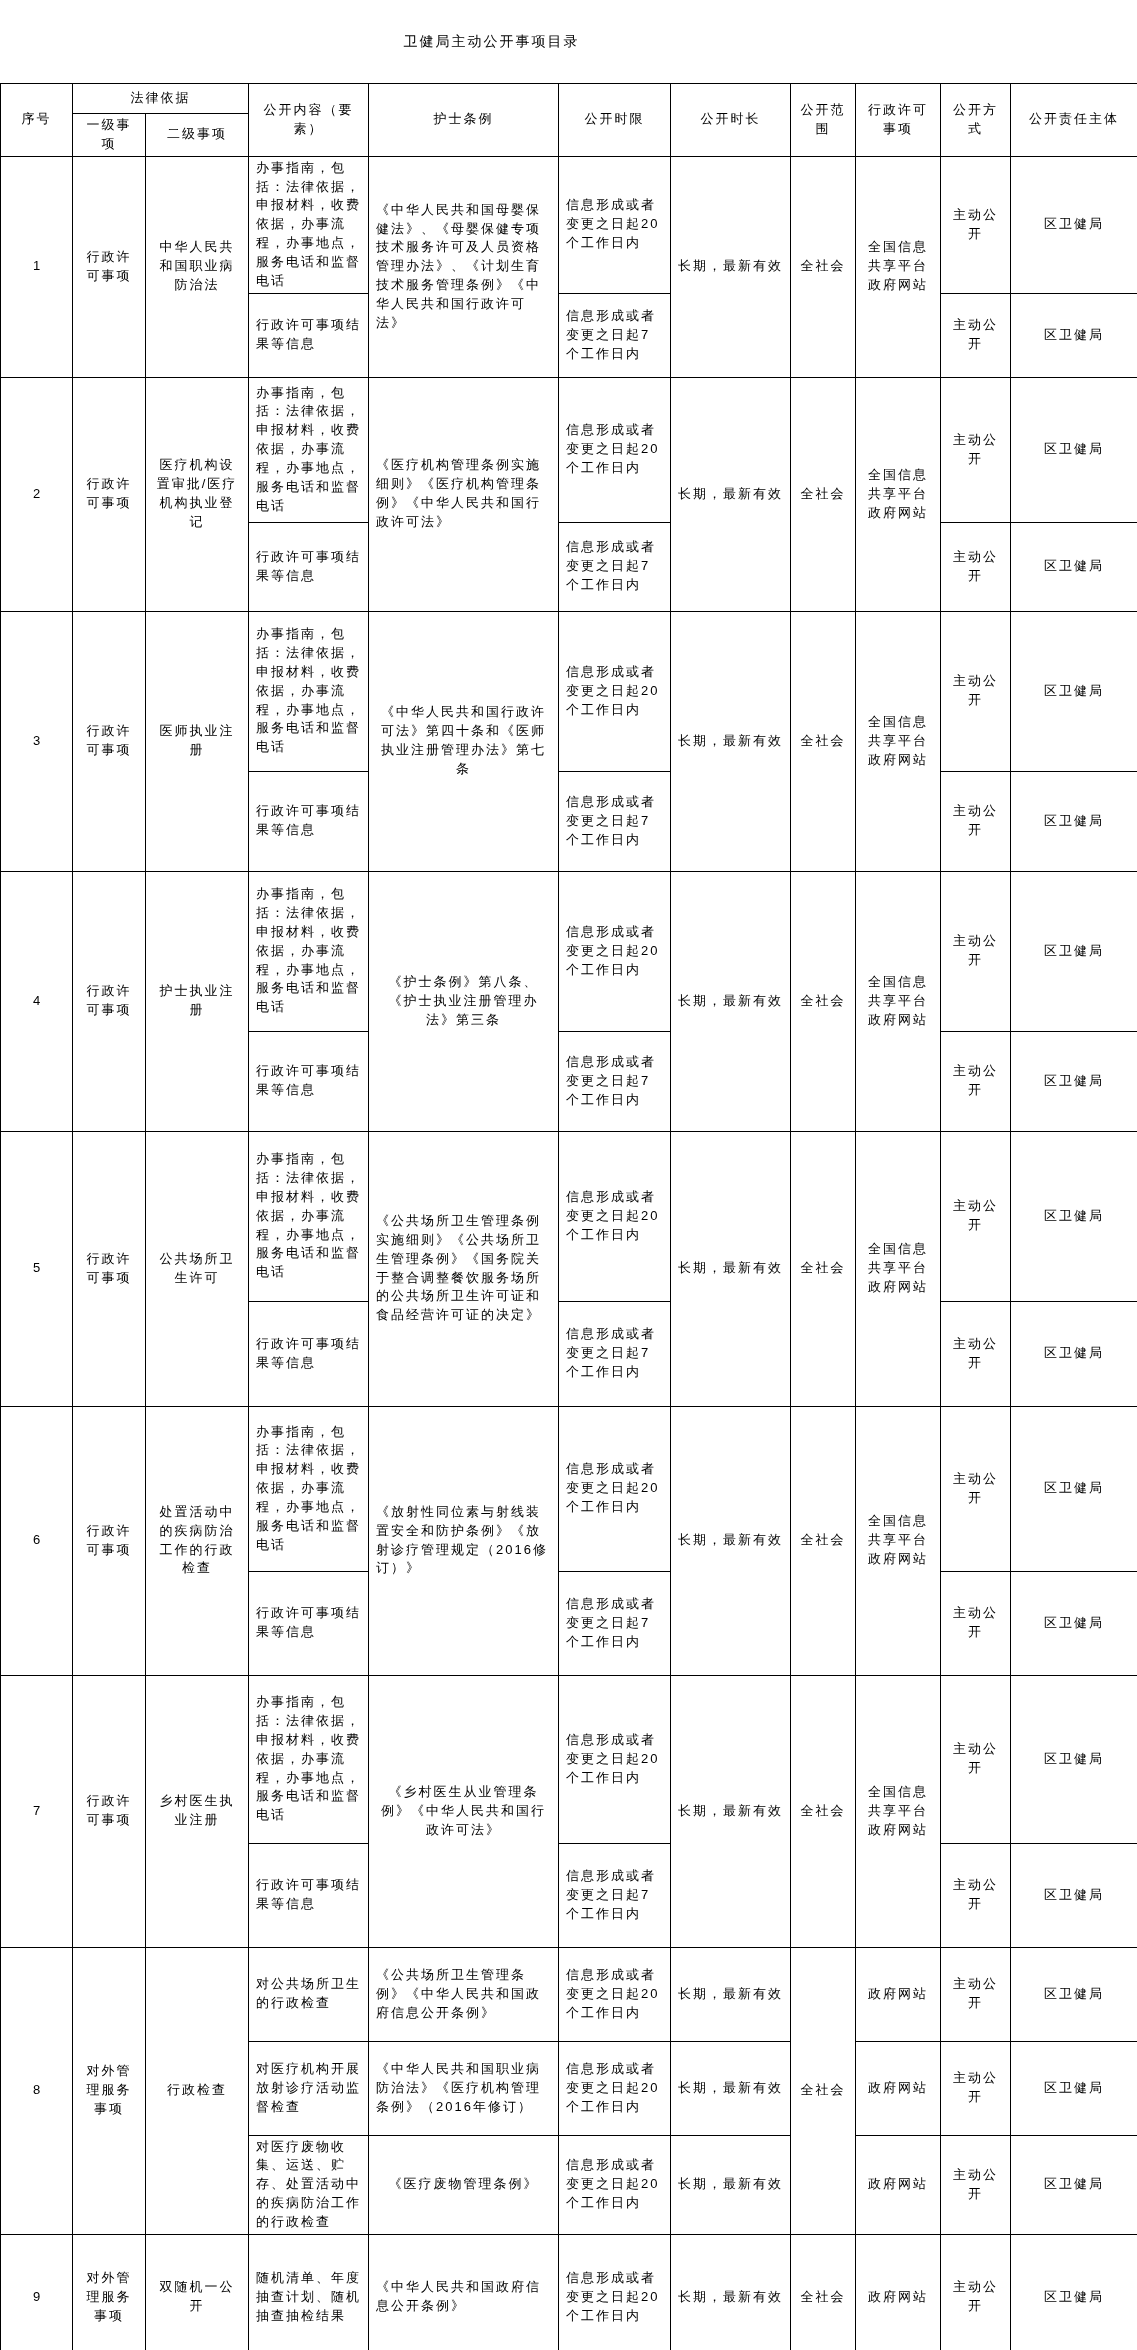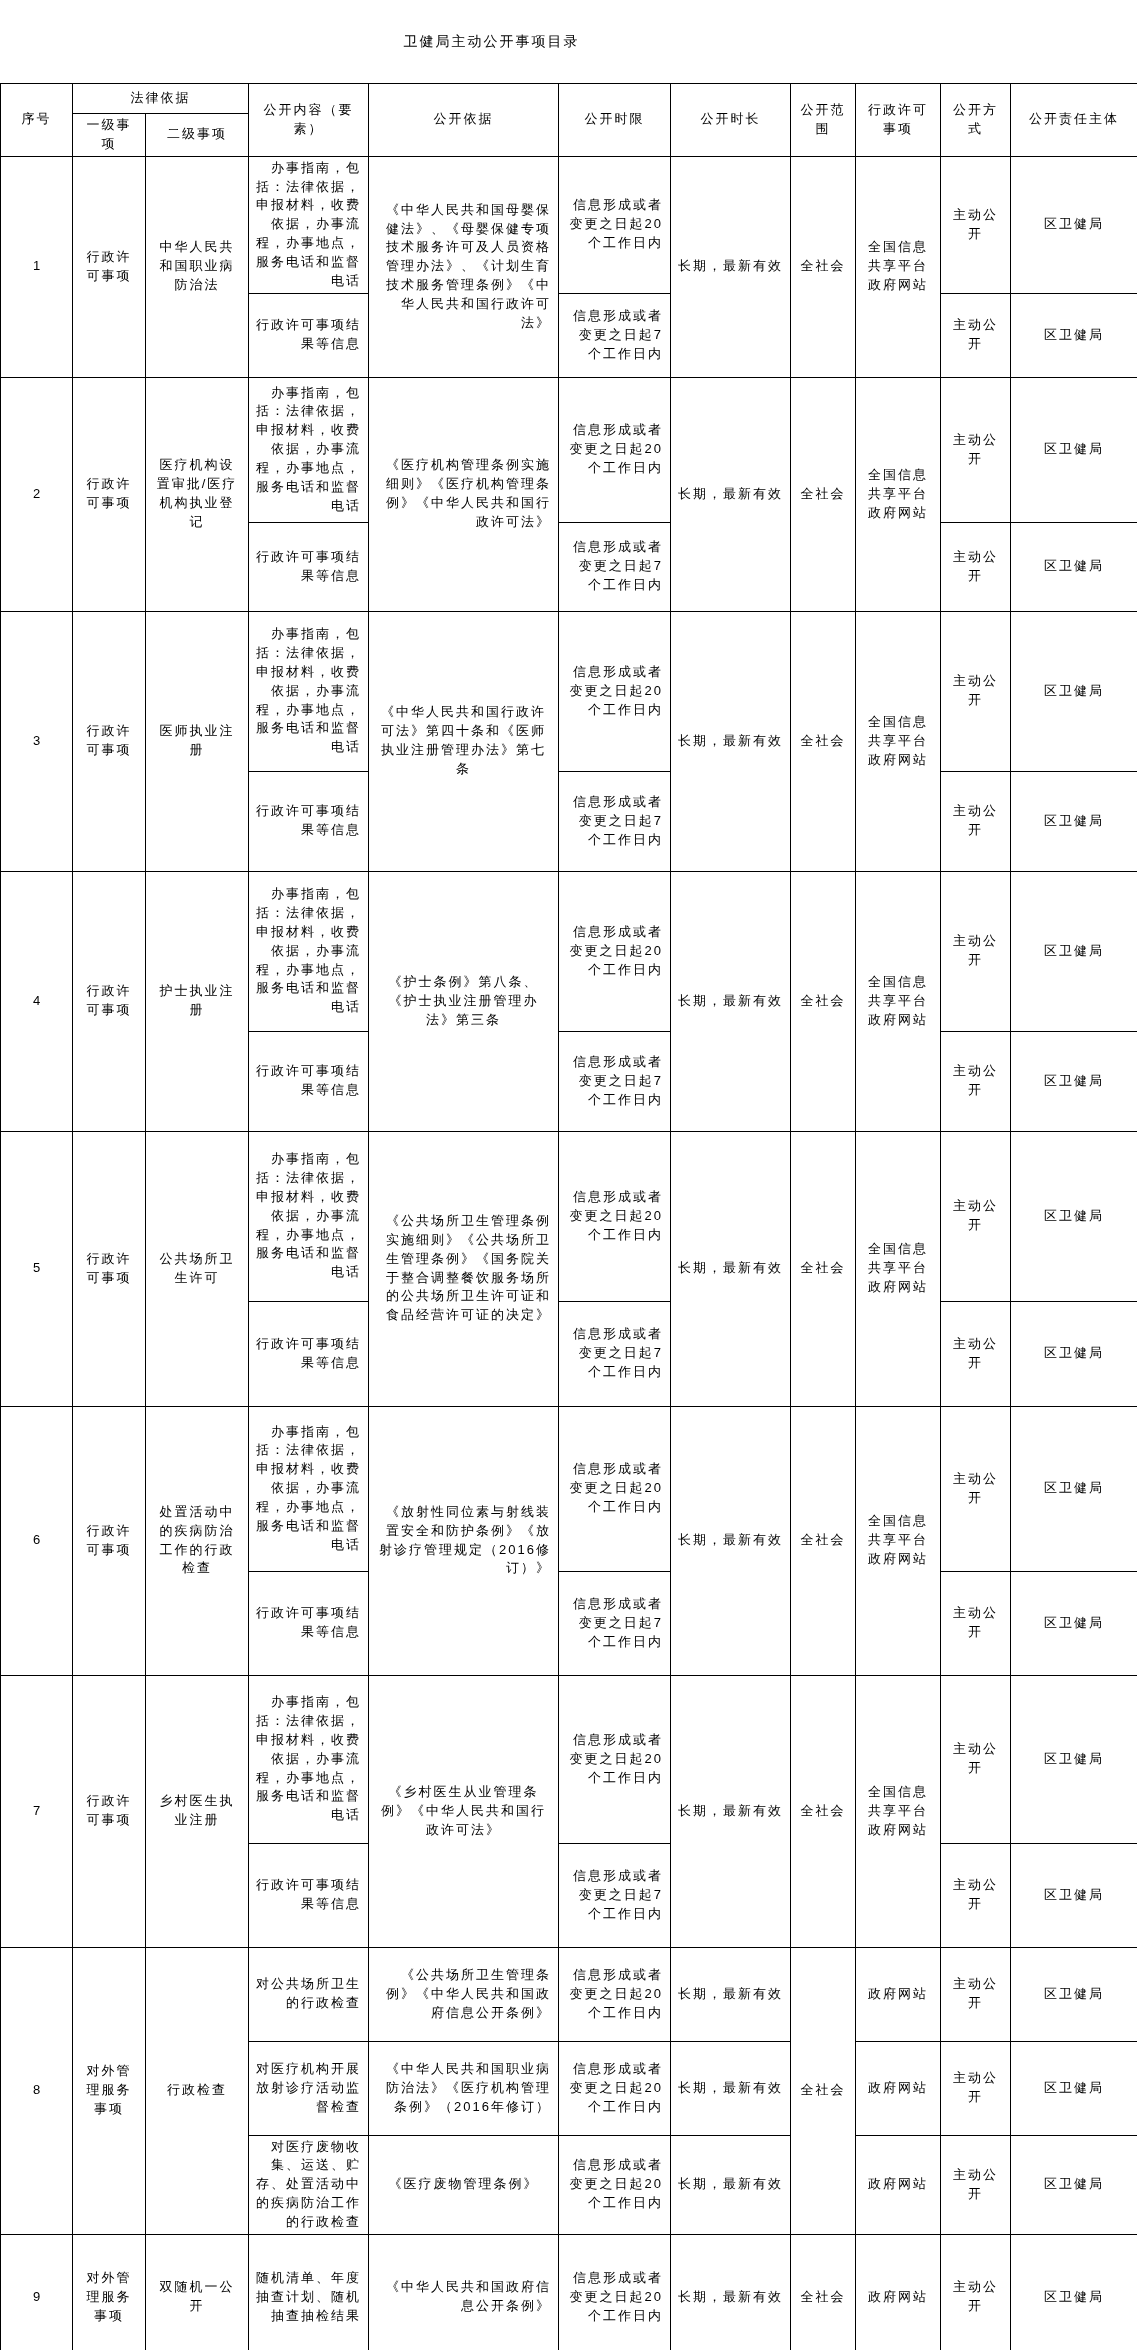--- a/index.html
+++ b/index.html
@@ -32,21 +32,21 @@
     text-align: center;
     font-size: 13px;
     font-weight: normal;
     letter-spacing: 2px;
     line-height: 1.45;
     padding: 2px 7px;
     word-break: break-all;
     overflow-wrap: anywhere;
     color: #000000;
   }
-  table.catalog td.tl { text-align: right; }
+  table.catalog td.tl { text-align: left; }
   table.catalog td.num { letter-spacing: 0; }
   td.basis-serif {
     font-family: "DejaVu Serif", "Liberation Serif", serif;
     color: #3d3d3d;
   }
 </style>
 </head>
 <body>
 
 <div class="page">
@@ -66,21 +66,21 @@
         <col style="width:85px">
       <col style="width:70px">
         <col style="width:127px">
     </colgroup>
 
     <tbody>
         <tr style="height:30px">
       <th rowspan="2">序号</th>
       <th colspan="2">法律依据</th>
       <th rowspan="2">公开内容（要素）</th>
-      <th rowspan="2">公开依据</th>
+      <th rowspan="2">护士条例</th>
       <th rowspan="2">公开时限</th>
       <th rowspan="2">公开时长</th>
       <th rowspan="2">公开范围</th>
       <th rowspan="2">行政许可事项</th>
       <th rowspan="2">公开方式</th>
       <th rowspan="2">公开责任主体</th>
     </tr>
     <tr style="height:37px">
       <th>一级事项</th>
       <th>二级事项</th>

